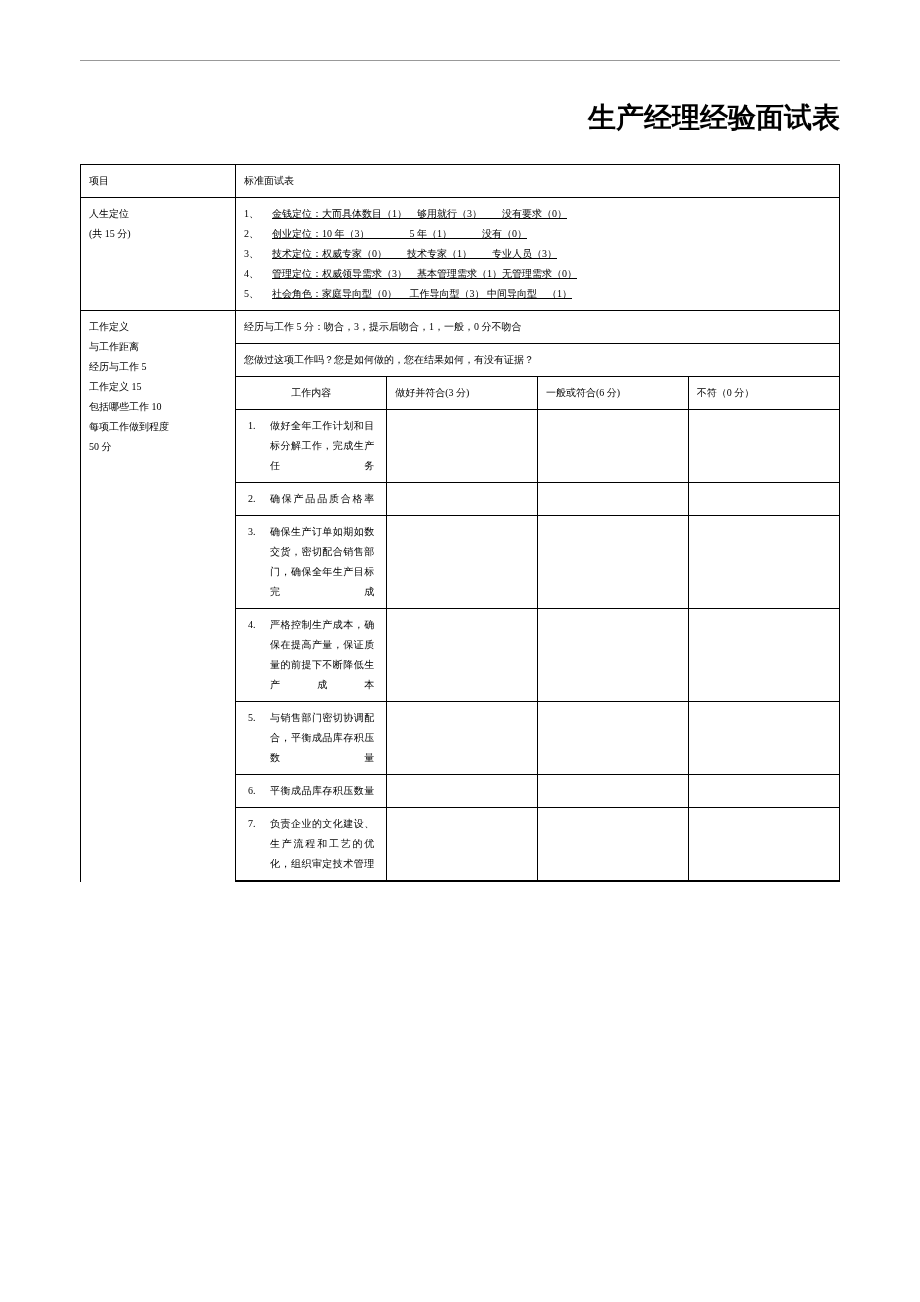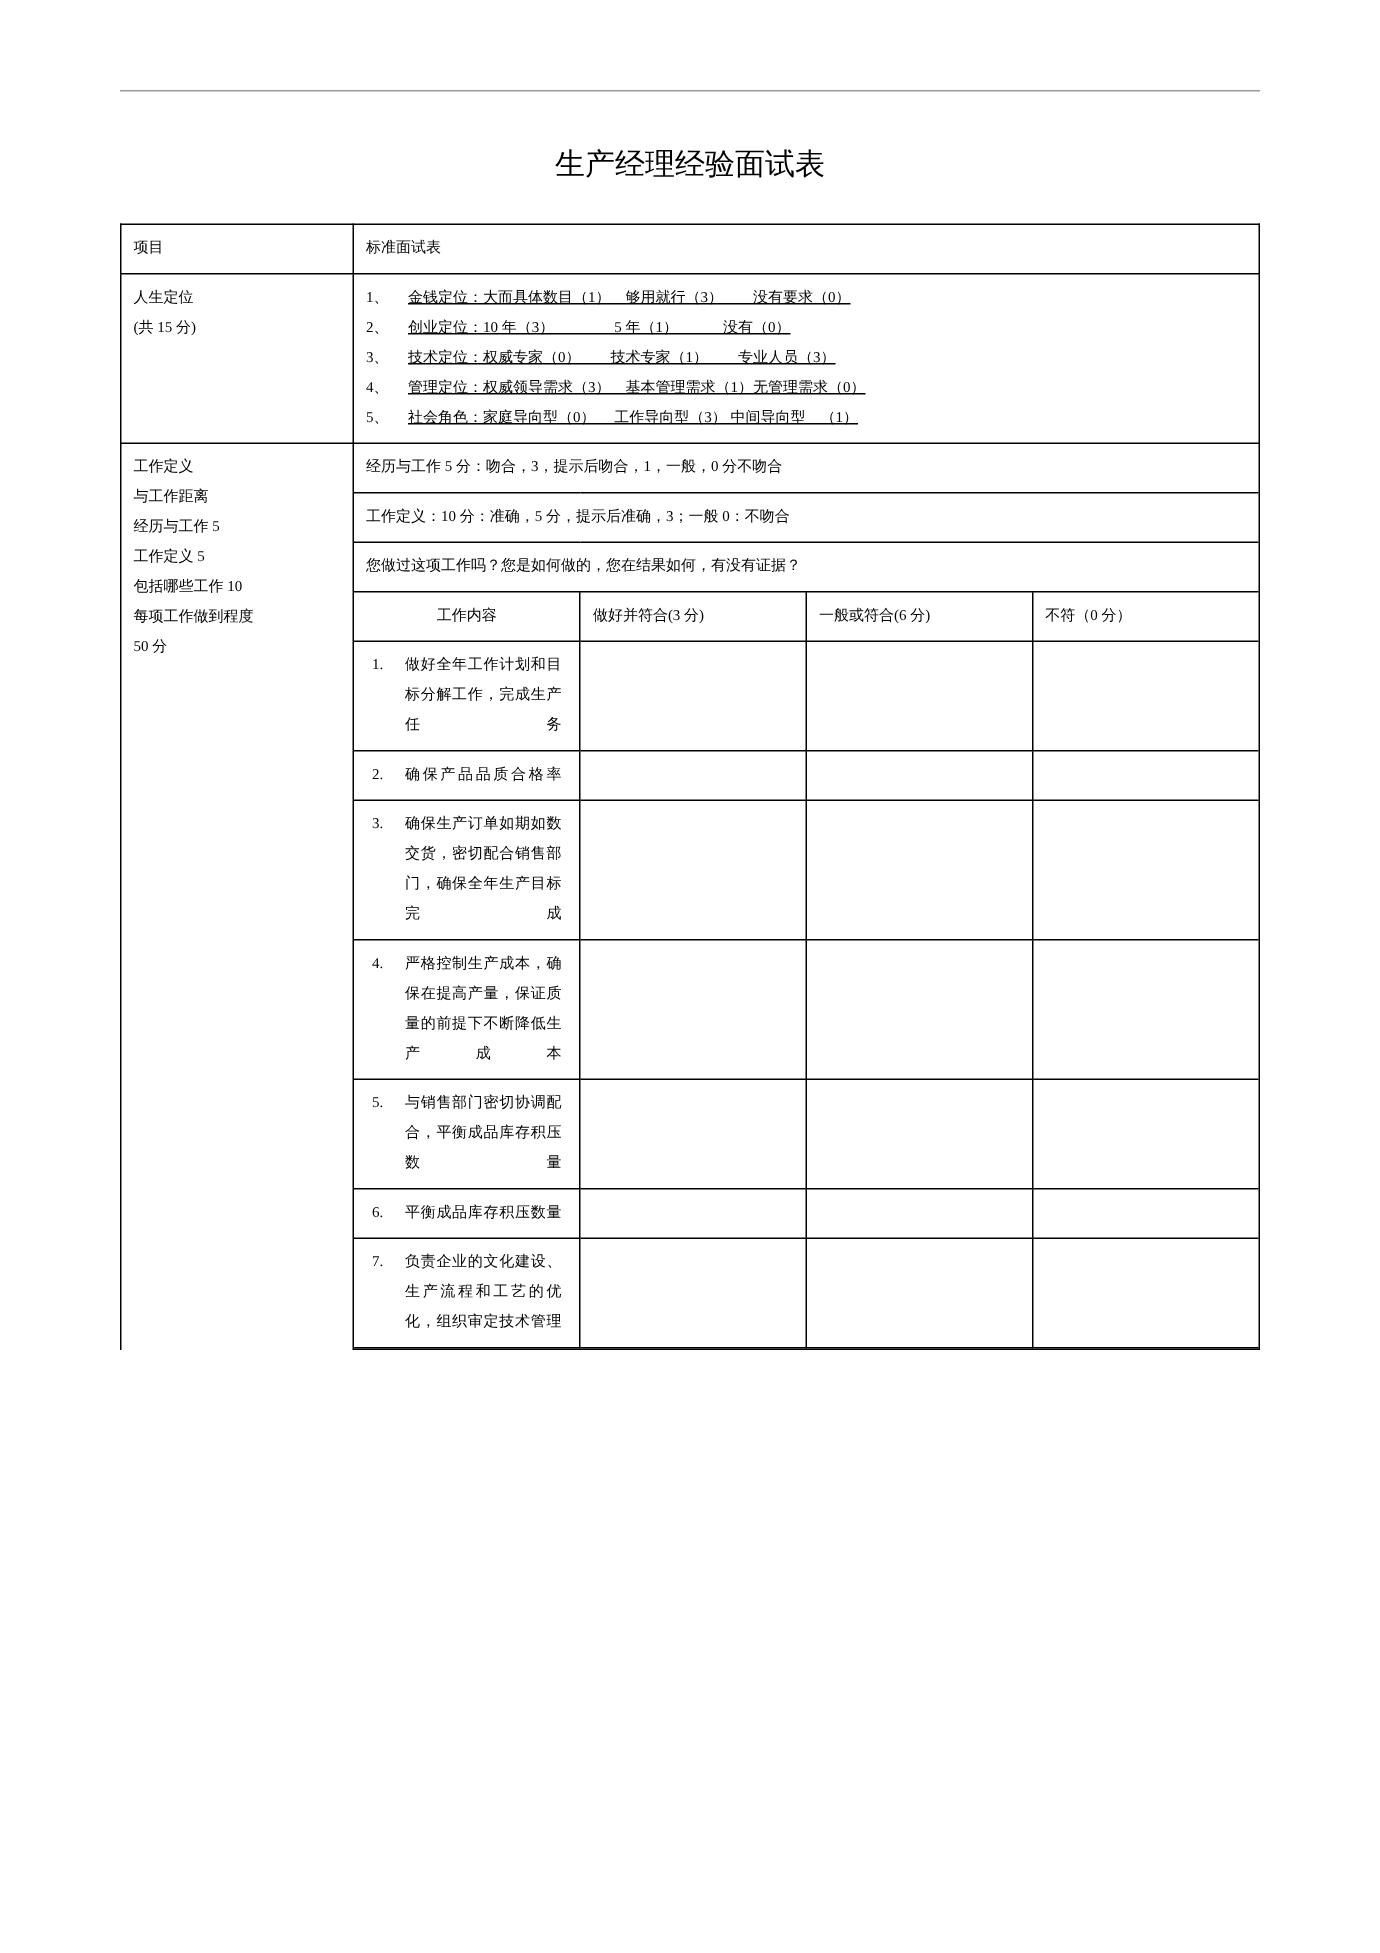--- a/index.html
+++ b/index.html
@@ -11,23 +11,23 @@
       font-size: 14px;
       color: #000;
       line-height: 1.9;
     }
     .hr-top {
       border: none;
       border-top: 1px solid #999;
       margin-bottom: 30px;
     }
     .title {
-      text-align: center;
-      font-size: 20px;
-      font-weight: normal;
+      text-align: right;
+      font-size: 28px;
+      font-weight: bold;
       margin-bottom: 20px;
     }
     table {
       border-collapse: collapse;
       width: 100%;
       table-layout: fixed;
     }
     td {
       border: 1px solid #000;
       padding: 6px 8px;
@@ -101,33 +101,30 @@
               <span class="t">社会角色：家庭导向型（0）　 工作导向型（3）  中间导向型　（1）</span>
             </li>
           </ul>
     </td>
   </tr>
   <tr>
     <td id="s2-label" style="border-bottom:none;">
           <div>工作定义</div>
           <div>与工作距离</div>
           <div>经历与工作 5</div>
-          <div>工作定义 5</div>
+          <div>工作定义 15</div>
           <div>包括哪些工作 10</div>
           <div>每项工作做到程度</div>
           <div>50 分</div>
         </td>
     <td style="padding:0;">
       <table class="sub-table">
         <tbody>
               <tr>
                 <td colspan="4" style="border-top:none;border-left:none;border-right:none;">经历与工作 5 分：吻合，3，提示后吻合，1，一般，0 分不吻合</td>
-              </tr>
-        <tr>
-                <td colspan="4" style="border-left:none;border-right:none;">工作定义：10 分：准确，5 分，提示后准确，3；一般 0：不吻合</td>
               </tr>
         <tr>
                 <td colspan="4" style="border-left:none;border-right:none;">您做过这项工作吗？您是如何做的，您在结果如何，有没有证据？</td>
               </tr>
         <tr>
           <td class="work-col1" style="border-left:none;text-align:center;">工作内容</td>
           <td class="work-col2">做好并符合(3 分)</td>
           <td class="work-col3">一般或符合(6 分)</td>
           <td class="work-col4" style="border-right:none;">不符（0 分）</td>
         </tr>

